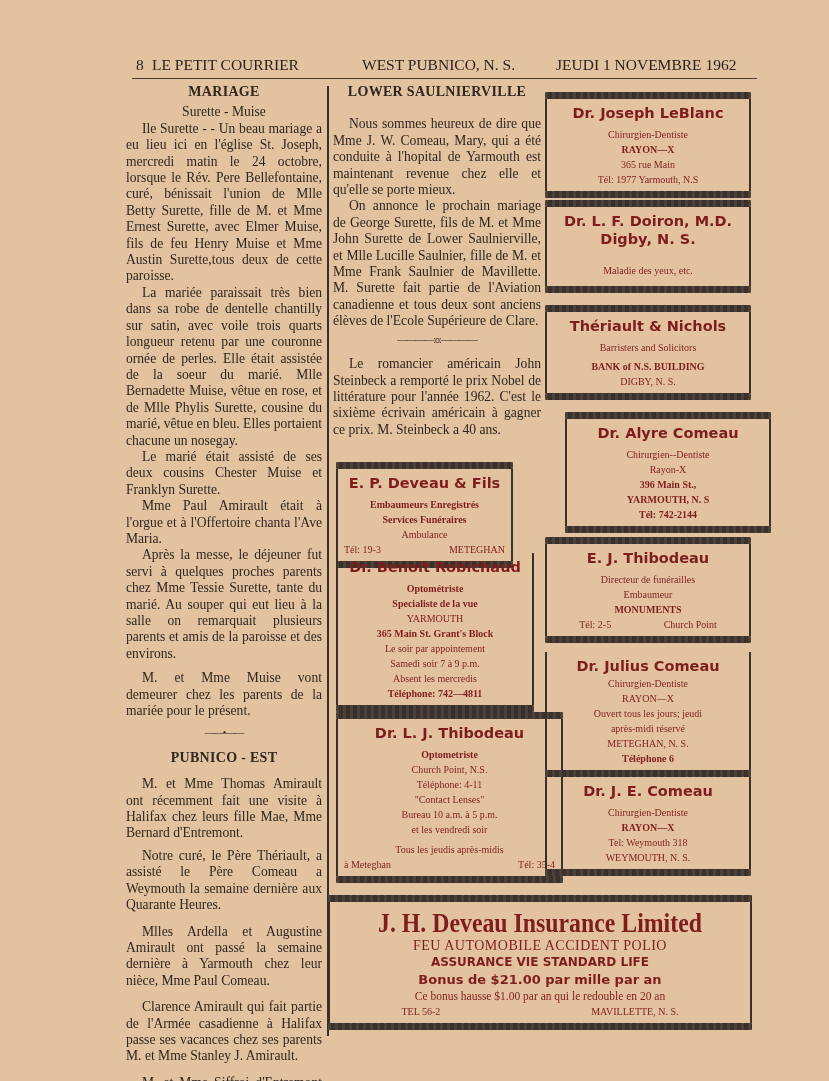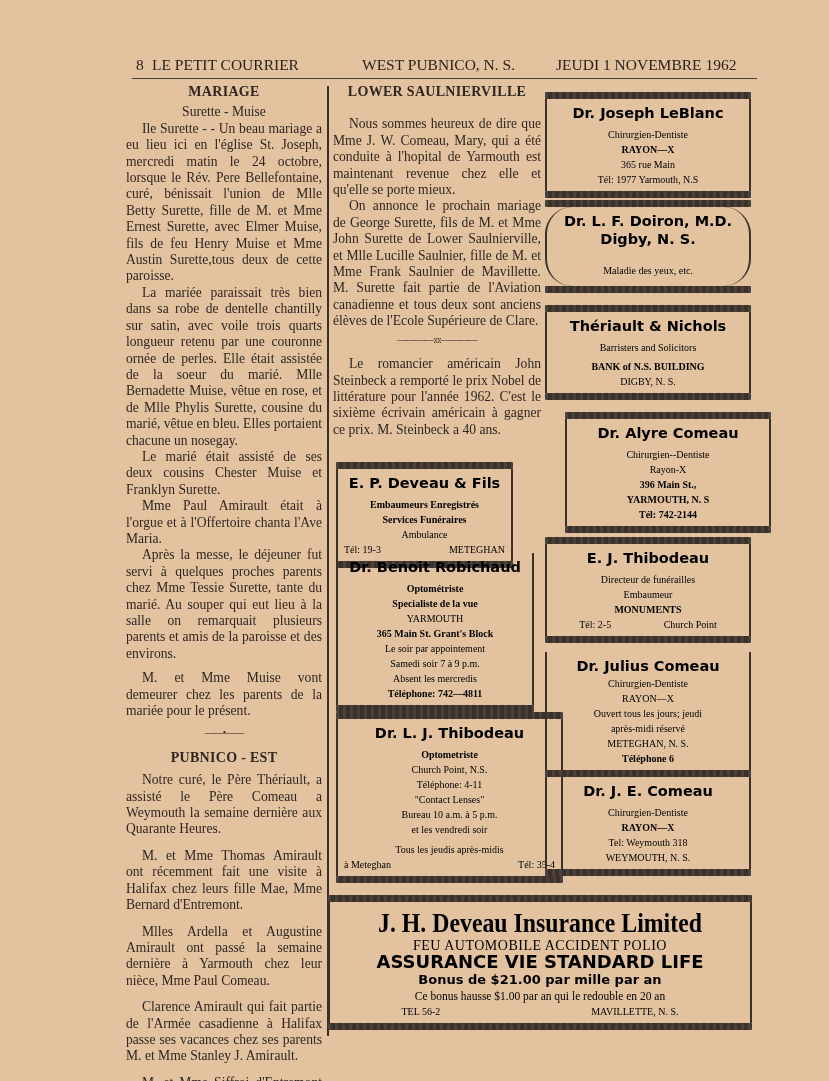--- a/index.html
+++ b/index.html
@@ -21,21 +21,21 @@
   .col { position: absolute; font-family: "Liberation Serif", serif; font-size: 13.6px; line-height: 16.4px; text-align: justify; }
   .col-left { left: 126px; top: 82px; width: 196px; }
   .col-mid  { left: 333px; top: 82px; width: 208px; }
   .vrule { position: absolute; width: 2px; background: #3a3029; }
   .head { font-weight: bold; text-align: center; font-size: 14px; letter-spacing: 0.3px; margin: 2px 0 4px; }
   .subhead { text-align: center; margin: 0; }
   .col p { margin: 0 0 6px 0; text-indent: 16px; }
   .col p.tight { margin-bottom: 0; }
   .sep { text-align: center; font-size: 10px; margin: 2px 0 8px; letter-spacing: -1px; }
 
-  .ad { position: absolute; text-align: center; font-family: "Liberation Serif", serif; color: #000000; }
+  .ad { position: absolute; text-align: center; font-family: "Liberation Serif", serif; color: #7f1d1d; }
   .ad .bar { height: 7px; background: #3b312a; border-radius: 1px;
     background-image: repeating-linear-gradient(90deg, rgba(255,255,255,0.08) 0 3px, rgba(0,0,0,0) 3px 7px); }
   .ad .frame { border-left: 2.5px solid #3b312a; border-right: 2.5px solid #3b312a; padding: 4px 6px; }
   .ad .title { font-family: "DejaVu Sans", "Liberation Sans", sans-serif; font-weight: bold; font-size: 14.5px; margin: 2px 0 6px; }
   .ad .line { font-size: 10px; line-height: 15px; }
   .ad .b { font-weight: bold; }
   .ad .sans { font-family: "DejaVu Sans", "Liberation Sans", sans-serif; }
 </style>
 </head>
 <body>
@@ -56,22 +56,22 @@
     <div class="head">MARIAGE</div>
     <div class="subhead">Surette - Muise</div>
     <p class="tight">Ile Surette - - Un beau mariage a eu lieu ici en l'église St. Joseph, mercredi matin le 24 octobre, lorsque le Rév. Pere Bellefontaine, curé, bénissait l'union de Mlle Betty Surette, fille de M. et Mme Ernest Surette, avec Elmer Muise, fils de feu Henry Muise et Mme Austin Surette,tous deux de cette paroisse.</p>
     <p class="tight">La mariée paraissait très bien dans sa robe de dentelle chantilly sur satin, avec voile trois quarts longueur retenu par une couronne ornée de perles. Elle était assistée de la soeur du marié. Mlle Bernadette Muise, vêtue en rose, et de Mlle Phylis Surette, cousine du marié, vêtue en bleu. Elles portaient chacune un nosegay.</p>
     <p class="tight">Le marié était assisté de ses deux cousins Chester Muise et Franklyn Surette.</p>
     <p class="tight">Mme Paul Amirault était à l'orgue et à l'Offertoire chanta l'Ave Maria.</p>
     <p class="tight">Après la messe, le déjeuner fut servi à quelques proches parents chez Mme Tessie Surette, tante du marié. Au souper qui eut lieu à la salle on remarquait plusieurs parents et amis de la paroisse et des environs.</p>
     <p style="margin-top:8px">M. et Mme Muise vont demeurer chez les parents de la mariée pour le présent.</p>
     <div class="sep">——•——</div>
     <div class="head">PUBNICO - EST</div>
+    <p style="margin-top:10px">M. et Mme Thomas Amirault ont récemment fait une visite à Halifax chez leurs fille Mae, Mme Bernard d'Entremont.</p>
     <p style="margin-top:6px">Notre curé, le Père Thériault, a assisté le Père Comeau a Weymouth la semaine dernière aux Quarante Heures.</p>
-    <p style="margin-top:10px">M. et Mme Thomas Amirault ont récemment fait une visite à Halifax chez leurs fille Mae, Mme Bernard d'Entremont.</p>
     <p style="margin-top:10px">Mlles Ardella et Augustine Amirault ont passé la semaine dernière à Yarmouth chez leur nièce, Mme Paul Comeau.</p>
     <p style="margin-top:10px">Clarence Amirault qui fait partie de l'Armée casadienne à Halifax passe ses vacances chez ses parents M. et Mme Stanley J. Amirault.</p>
     <p style="margin-top:10px">M. et Mme Siffroi d'Entremont qui ont passé trois semaines dans leur maison ici sont retournés à Halifax.</p>
   </div>
 
   <div class="col col-mid">
     <div class="head">LOWER SAULNIERVILLE</div>
     <p class="tight" style="margin-top:16px">Nous sommes heureux de dire que Mme J. W. Comeau, Mary, qui a été conduite à l'hopital de Yarmouth est maintenant revenue chez elle et qu'elle se porte mieux.</p>
     <p class="tight">On annonce le prochain mariage de George Surette, fils de M. et Mme John Surette de Lower Saulnierville, et Mlle Lucille Saulnier, fille de M. et Mme Frank Saulnier de Mavillette. M. Surette fait partie de l'Aviation canadienne et tous deux sont anciens élèves de l'Ecole Supérieure de Clare.</p>
     <div class="sep">————:o:————</div>
@@ -134,21 +134,21 @@
       <div class="line">Chirurgien-Dentiste</div>
       <div class="line b">RAYON—X</div>
       <div class="line">365 rue Main</div>
       <div class="line">Tél: 1977 Yarmouth, N.S</div>
     </div>
     <div class="bar"></div>
   </div>
 
   <div class="ad" style="left:545px; top:200px; width:206px;">
     <div class="bar"></div>
-    <div class="frame" style="padding-bottom:8px;border-radius:27px;">
+    <div class="frame" style="padding-bottom:8px;">
       <div class="title" style="margin-bottom:2px">Dr. L. F. Doiron, M.D.</div>
       <div class="title" style="margin-top:0; margin-bottom:16px">Digby, N. S.</div>
       <div class="line">Maladie des yeux, etc.</div>
     </div>
     <div class="bar"></div>
   </div>
 
   <div class="ad" style="left:545px; top:305px; width:206px;">
     <div class="bar"></div>
     <div class="frame">
@@ -211,21 +211,21 @@
       <div class="line">WEYMOUTH, N. S.</div>
     </div>
     <div class="bar"></div>
   </div>
 
   <div class="ad" style="left:328px; top:895px; width:424px;">
     <div class="bar"></div>
     <div class="frame" style="padding:6px 10px 4px;">
       <div style="font-family:'Liberation Serif', serif; font-size:28px; line-height:30px; font-weight:bold; transform:scaleX(0.85); white-space:nowrap;">J. H. Deveau Insurance Limited</div>
       <div class="line" style="font-size:14px; letter-spacing:0.5px;">FEU AUTOMOBILE ACCIDENT POLIO</div>
-      <div class="line sans b" style="font-size:18px; line-height:18px;">ASSURANCE VIE STANDARD LIFE</div>
+      <div class="line sans b" style="font-size:12px; line-height:18px;">ASSURANCE VIE STANDARD LIFE</div>
       <div class="line sans b" style="font-size:13px; line-height:18px;">Bonus de $21.00 par mille par an</div>
       <div class="line" style="font-size:11.5px;">Ce bonus hausse $1.00 par an qui le redouble en 20 an</div>
       <div class="line" style="display:flex; justify-content:space-around;gap:28px;">
         <span>TEL 56-2</span>
         <span>MAVILLETTE, N. S.</span>
       </div>
     </div>
     <div class="bar"></div>
   </div>
 </div>

